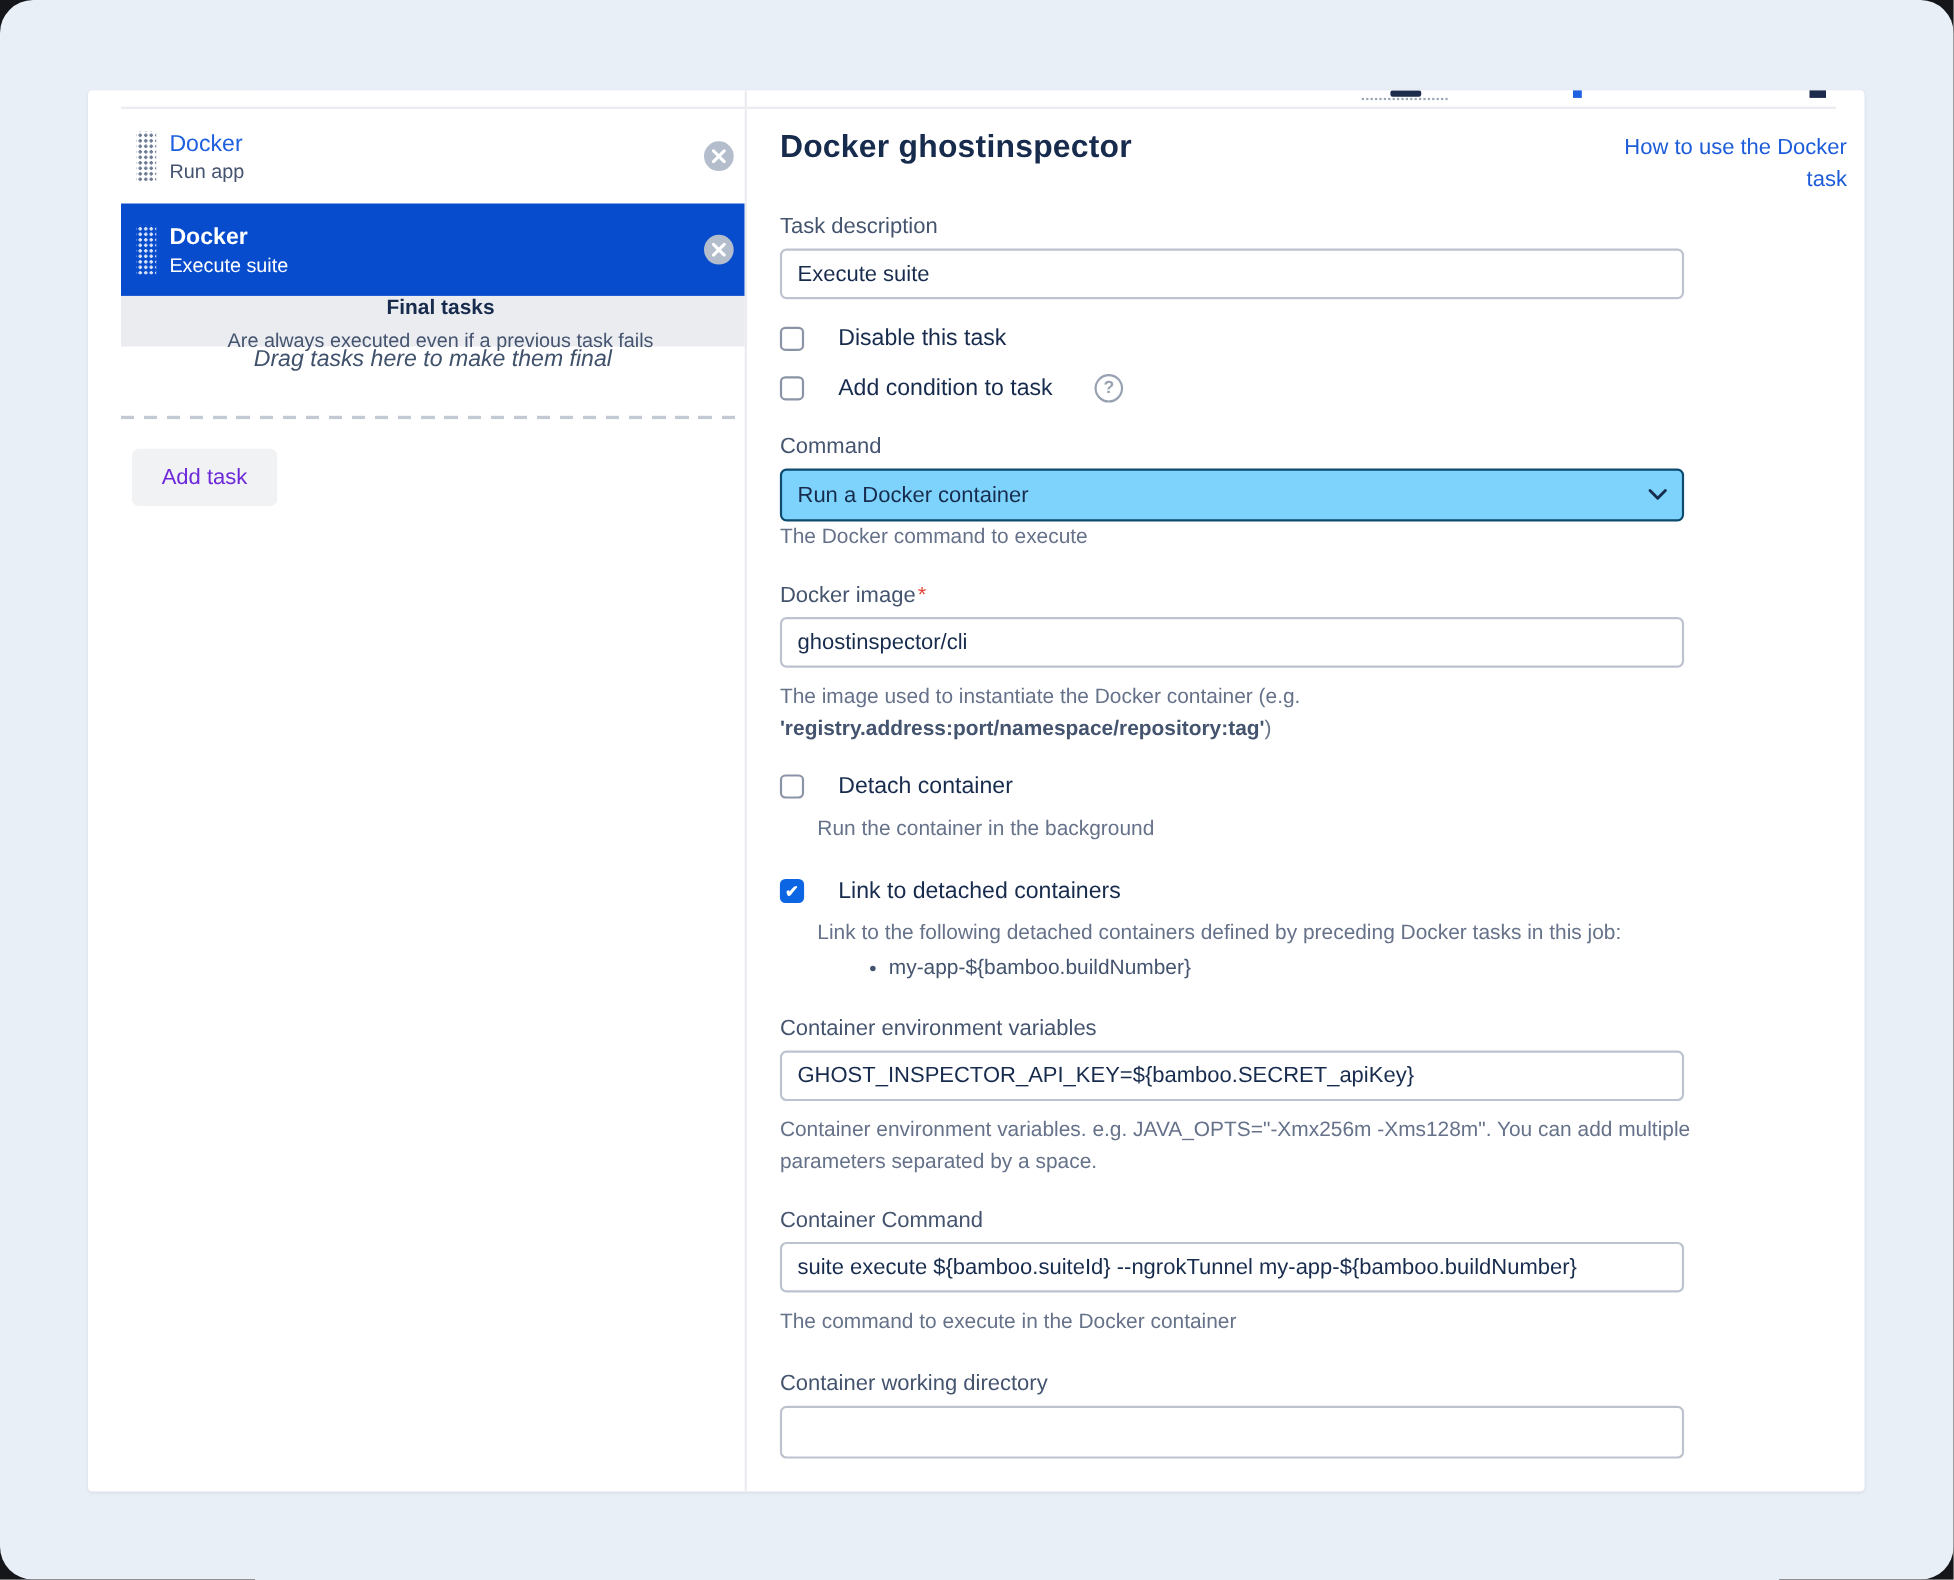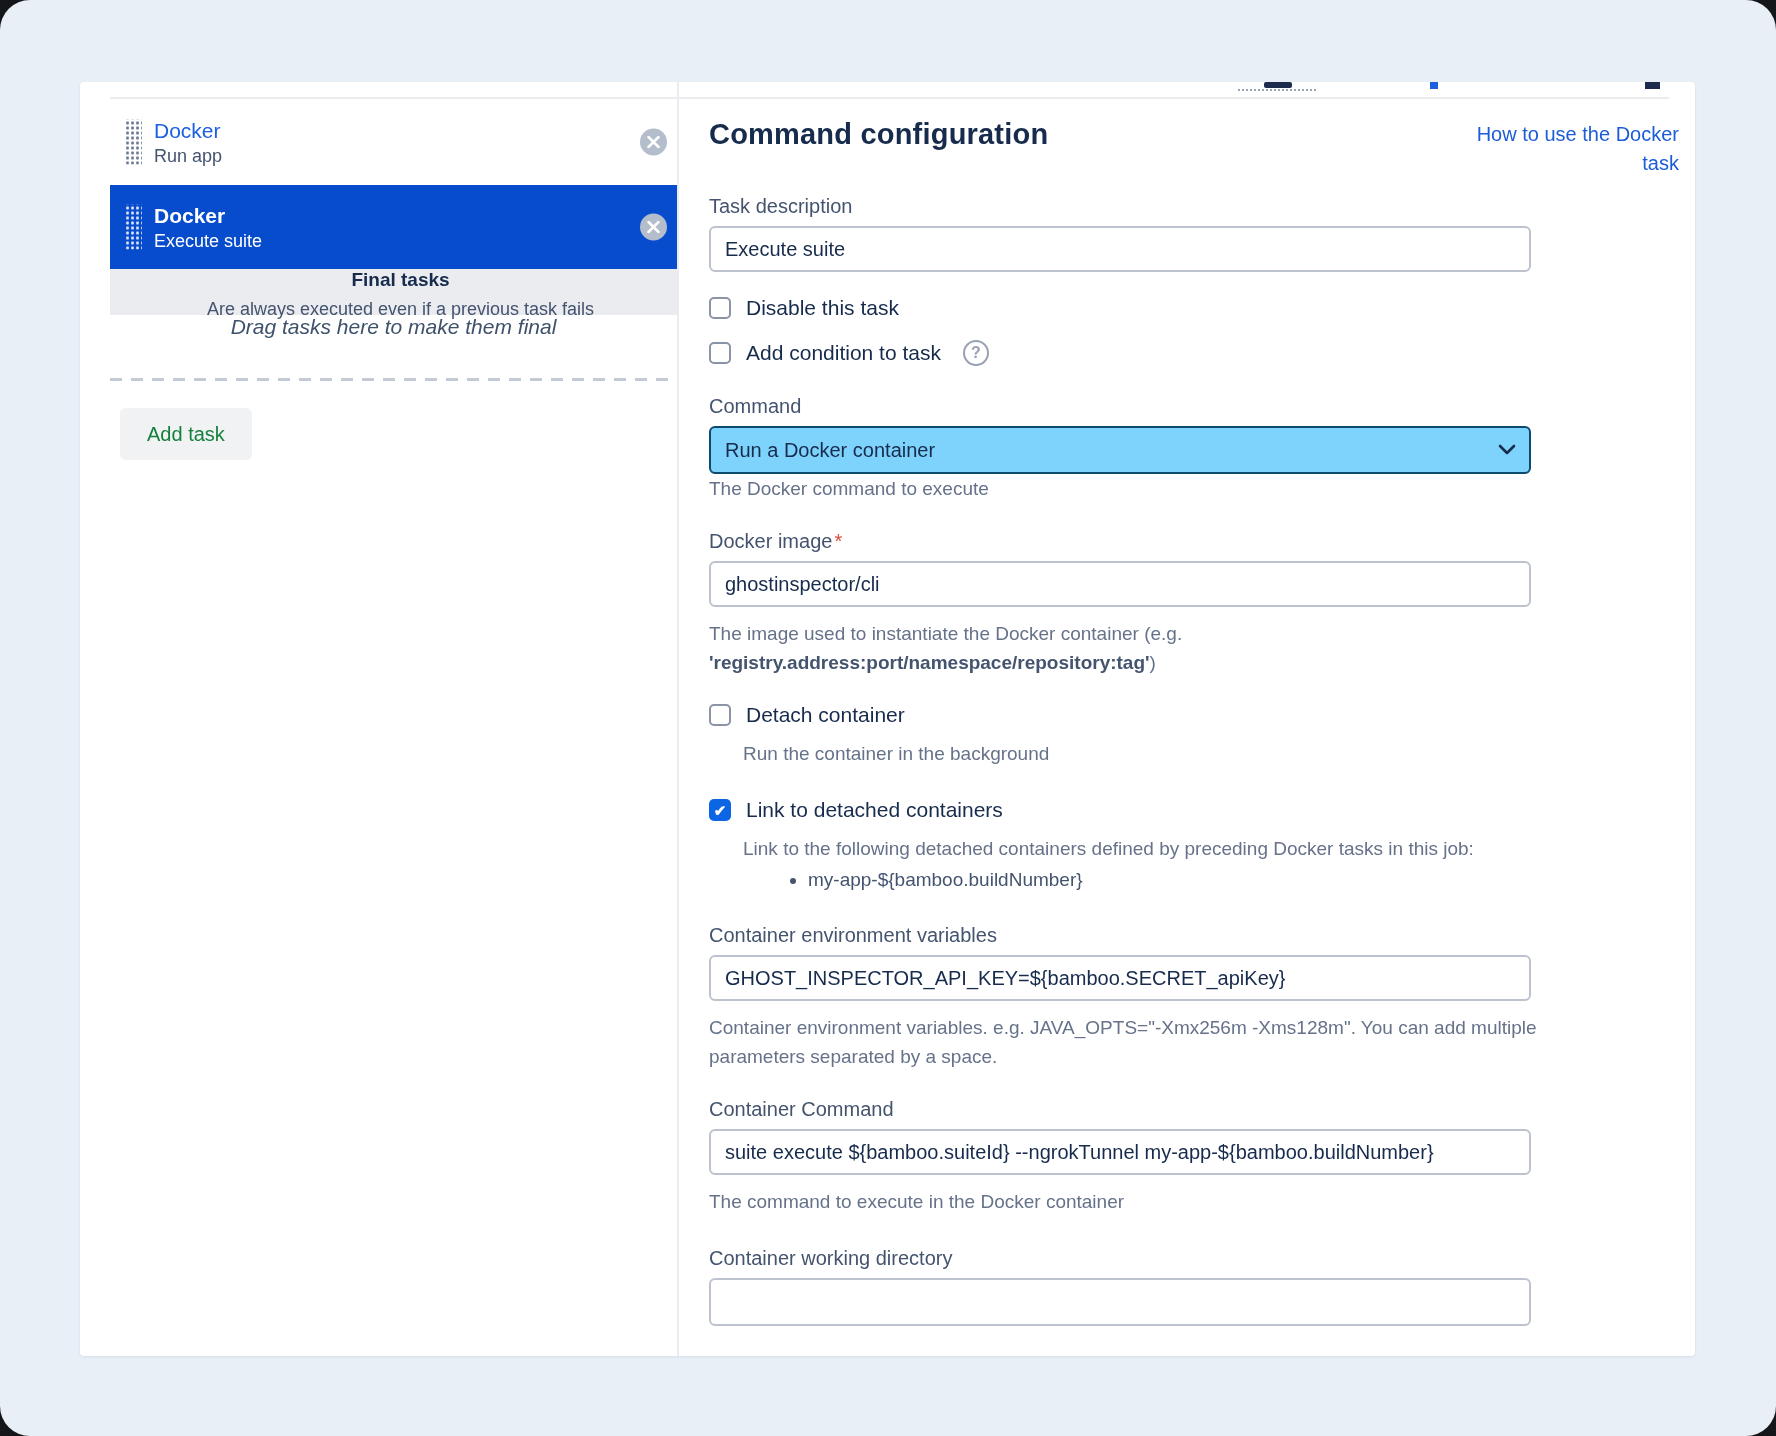--- a/index.html
+++ b/index.html
@@ -82,21 +82,21 @@
     display: flex; align-items: flex-start; justify-content: center;
     font-style: italic; font-size: 21px; color: #3F516B;
   }
   .drag-zone::after {
     content: ""; position: absolute; left: 0; right: 0; bottom: 0; height: 3px;
     background: repeating-linear-gradient(90deg, #C3CAD4 0 12px, transparent 12px 21px);
   }
   .add-task {
     margin: 27px 0 0 10px; height: 52px; padding: 0 27px;
     background: #F1F2F4; border: none; border-radius: 6px;
-    font-family: inherit; font-size: 20px; color: #15803d; cursor: pointer;
+    font-family: inherit; font-size: 20px; color: #6d28d9; cursor: pointer;
   }
 
   
   .config {
     position: absolute; left: 597px; top: 0; right: 0; bottom: 0;
     border-left: 2px solid #EBECF0;
     padding: 36px 16px 0 30px;
   }
   .config-header { display: flex; justify-content: space-between; align-items: flex-start; }
   .config-header h1 { font-size: 29px; color: #172B4D; letter-spacing: .2px; }
@@ -116,21 +116,21 @@
   .select-wrap select {
     appearance: none; -webkit-appearance: none;
     width: 100%; height: 48px;
     border: 2px solid #0c4a6e; border-radius: 6px;
     padding: 0 48px 0 14px; font-family: Liberation Sans, sans-serif; font-size: 20px; color: #172B4D;
     background: #7dd3fc; cursor: pointer;
   }
   .chevron { position: absolute; right: 15px; top: 18px; pointer-events: none; }
   .hint { font-size: 19px; line-height: 29px; color: #66728A; max-width: 905px; }
   .hint .code { font-weight: bold; color: #44546F; }
-  .check-row { display: flex; align-items: center; gap: 15px; cursor: pointer; }
+  .check-row { display: flex; align-items: center; gap: 31px; cursor: pointer; }
   .check-row input {
     appearance: none; -webkit-appearance: none;
     width: 22px; height: 22px; flex: none;
     border: 2px solid #8A94A6; border-radius: 5px; background: #fff;
     position: relative; cursor: pointer;
   }
   .check-row input:checked { background: #0C66E4; border-color: #0C66E4; }
   .check-row input:checked::after {
     content: "✔"; position: absolute; inset: 0;
     color: #fff; font-size: 15px; line-height: 20px; text-align: center; font-weight: bold;
@@ -200,21 +200,21 @@
       <div class="drag-zone">
         <span>Drag tasks here to make them final</span>
       </div>
 
       <button class="add-task">Add task</button>
     </aside>
 
     <section class="config">
 
       <header class="config-header">
-        <h1>Command configuration</h1>
+        <h1>Docker ghostinspector</h1>
         <a href="#" class="help-link">How to use the Docker task</a>
       </header>
 
       <div class="mt16">
         <label class="label">Task description</label>
         <input class="text-input" type="text" value="Execute suite" style="">
       </div>
 
       <label class="check-row mt24">
         <input type="checkbox" style="">

